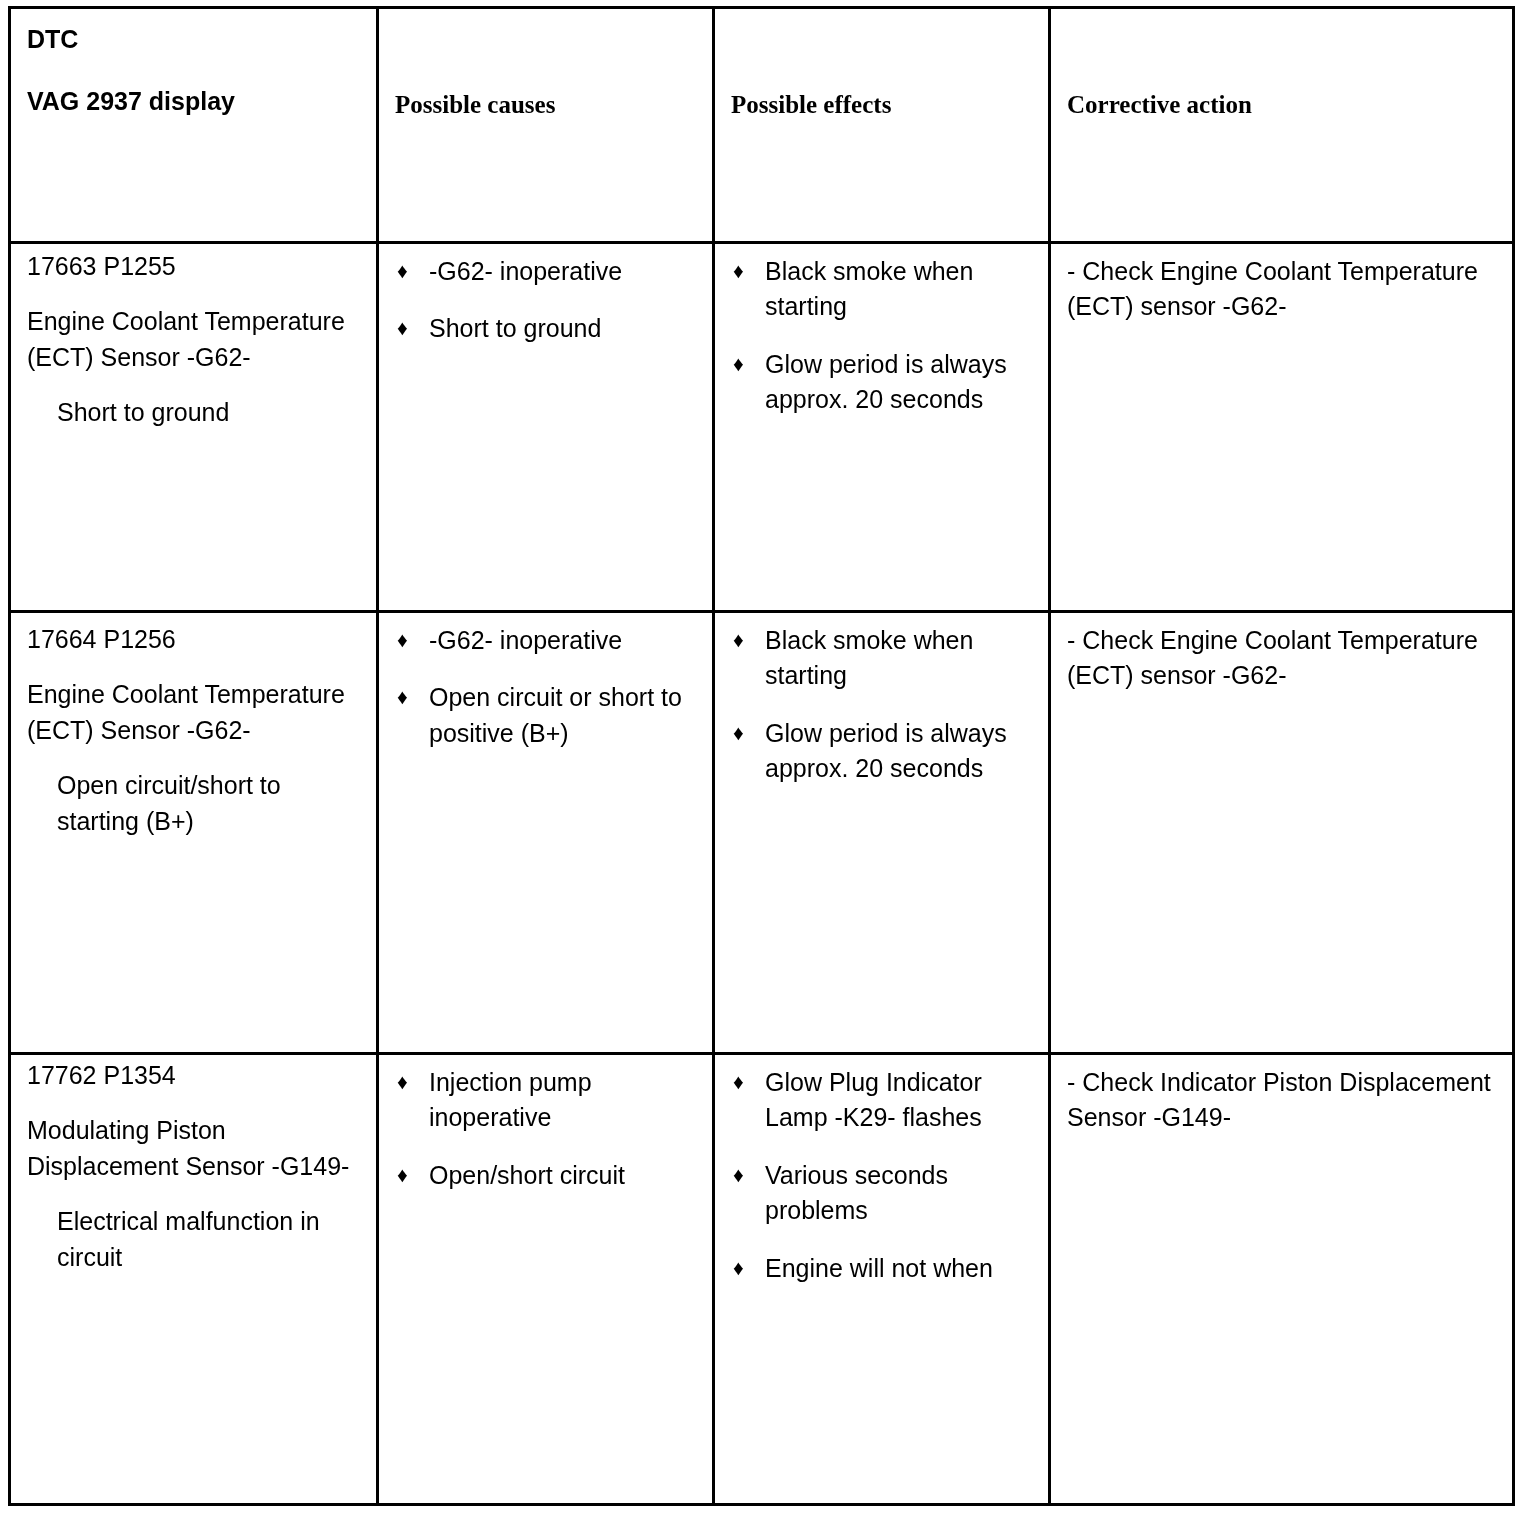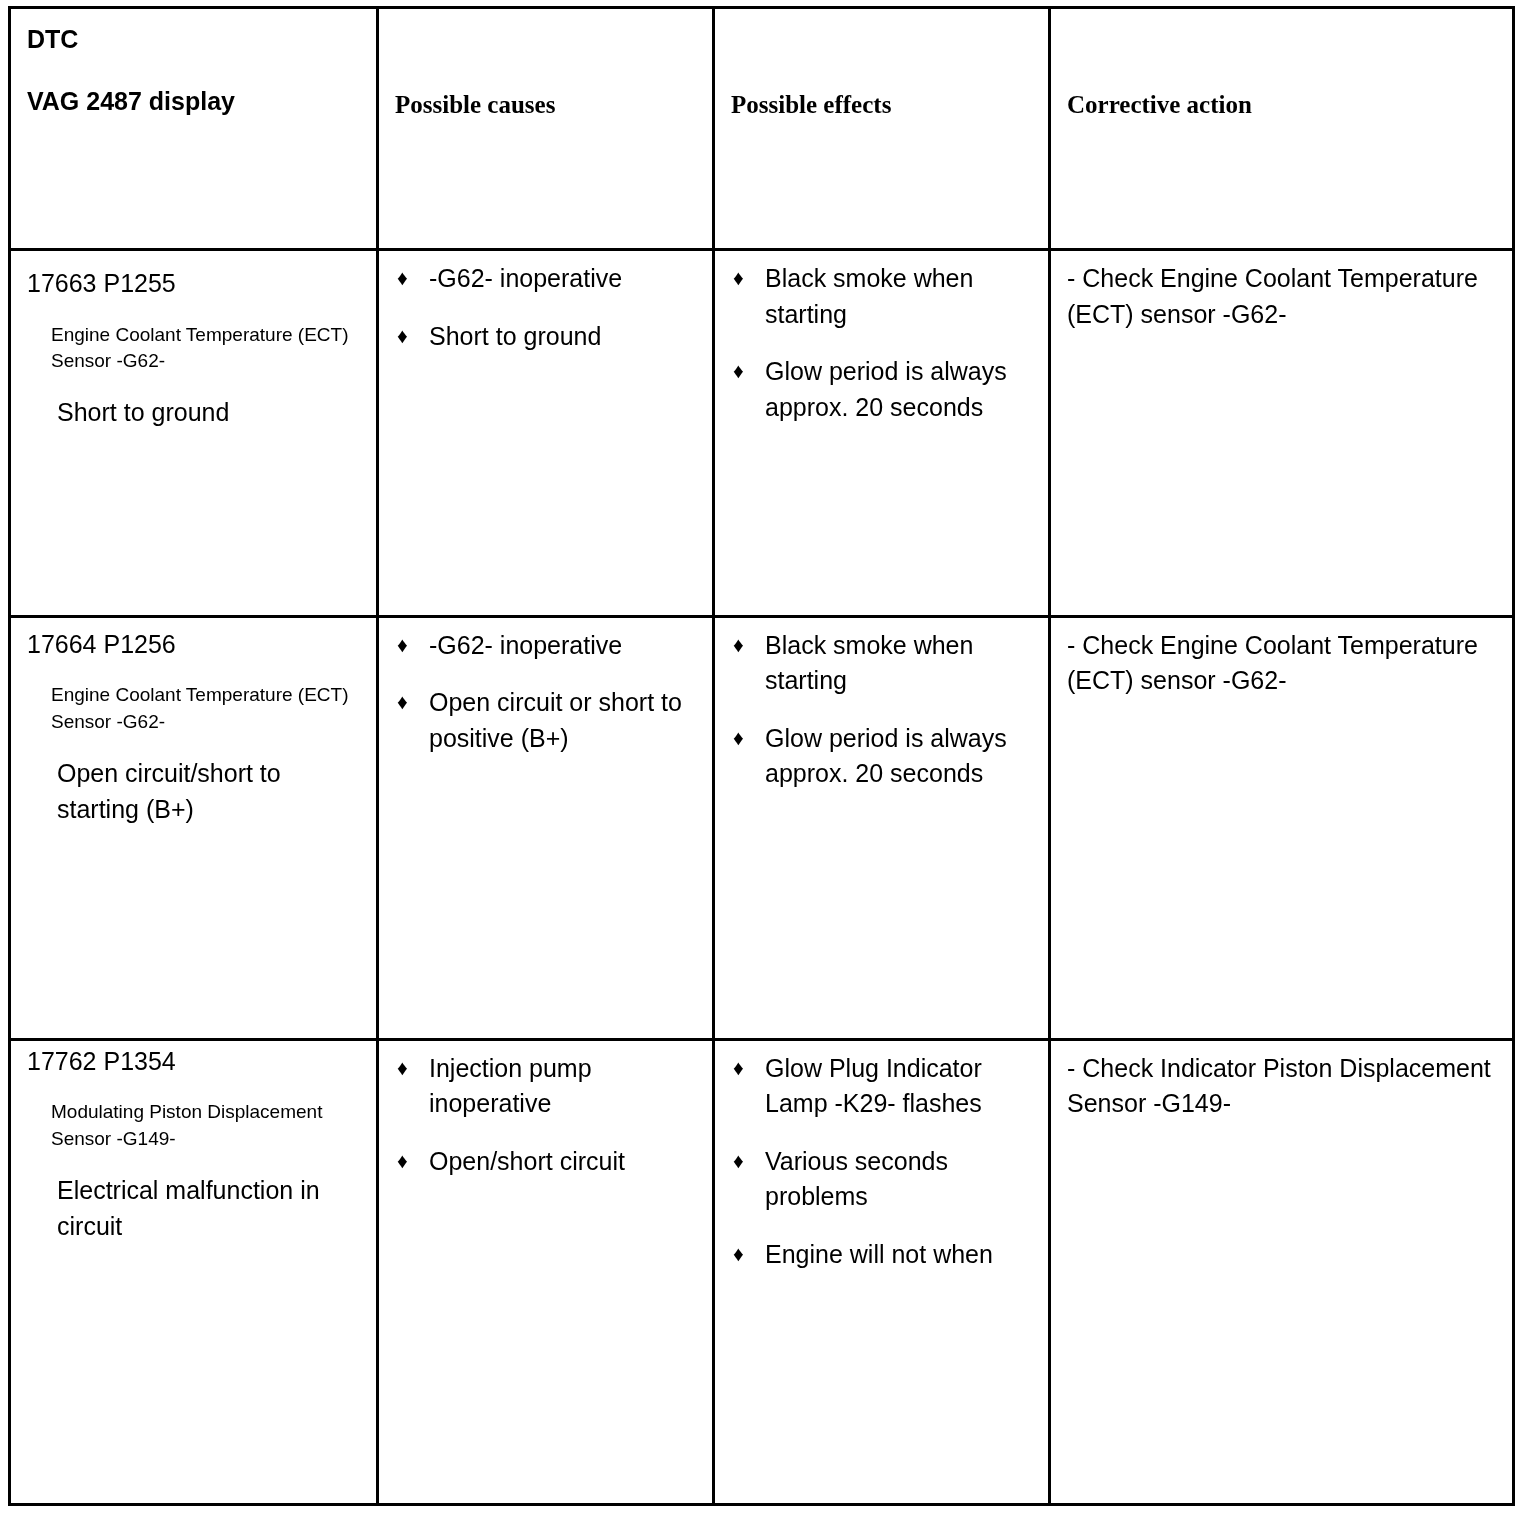--- a/index.html
+++ b/index.html
@@ -62,24 +62,23 @@
   }
 
   
   .dtc-code {
     font-size: 25px;
     line-height: 1.3;
     margin-bottom: 22px;
     white-space: pre;
   }
   .dtc-name {
-    font-size: 19px;
+    font-size: 25px;
     line-height: 1.42;
     margin-bottom: 20px;
-    margin-left: 24px;
   }
   .dtc-sub {
     font-size: 25px;
     line-height: 1.42;
     padding-left: 30px;
     text-indent: 0;
   }
 
   td.mid-cell {
     vertical-align: middle;
@@ -105,42 +104,42 @@
     font-size: 21px;
     line-height: 1.5;
   }
 
   .action-text {
     font-size: 25px;
     line-height: 1.42;
   }
 
   
-  .row1 .dtc-block { padding-top: 16px; }
+  .row1 .dtc-block { padding-top: 6px; }
   .row2 .dtc-block { }
   .row3 .dtc-block { padding-top: 4px; }
 </style>
 </head>
 <body>
 
 <div class="page">
   <table class="dtc-table">
     <colgroup>
       <col class="c1">
         <col class="c2">
         <col class="c3">
         <col class="c4">
     </colgroup>
     <tbody>
 
       <tr>
         <td>
           <div class="hdr-cell">
             <span class="hdr-dtc-line1">DTC</span>
-            <span class="hdr-dtc-line2">VAG 2487 display</span>
+            <span class="hdr-dtc-line2">VAG 2937 display</span>
           </div>
         </td>
         <td>
           <div class="hdr-cell hdr-mid">Possible causes</div>
         </td>
         <td>
           <div class="hdr-cell hdr-mid">Possible effects</div>
         </td>
         <td>
           <div class="hdr-cell hdr-mid">Corrective action</div>

